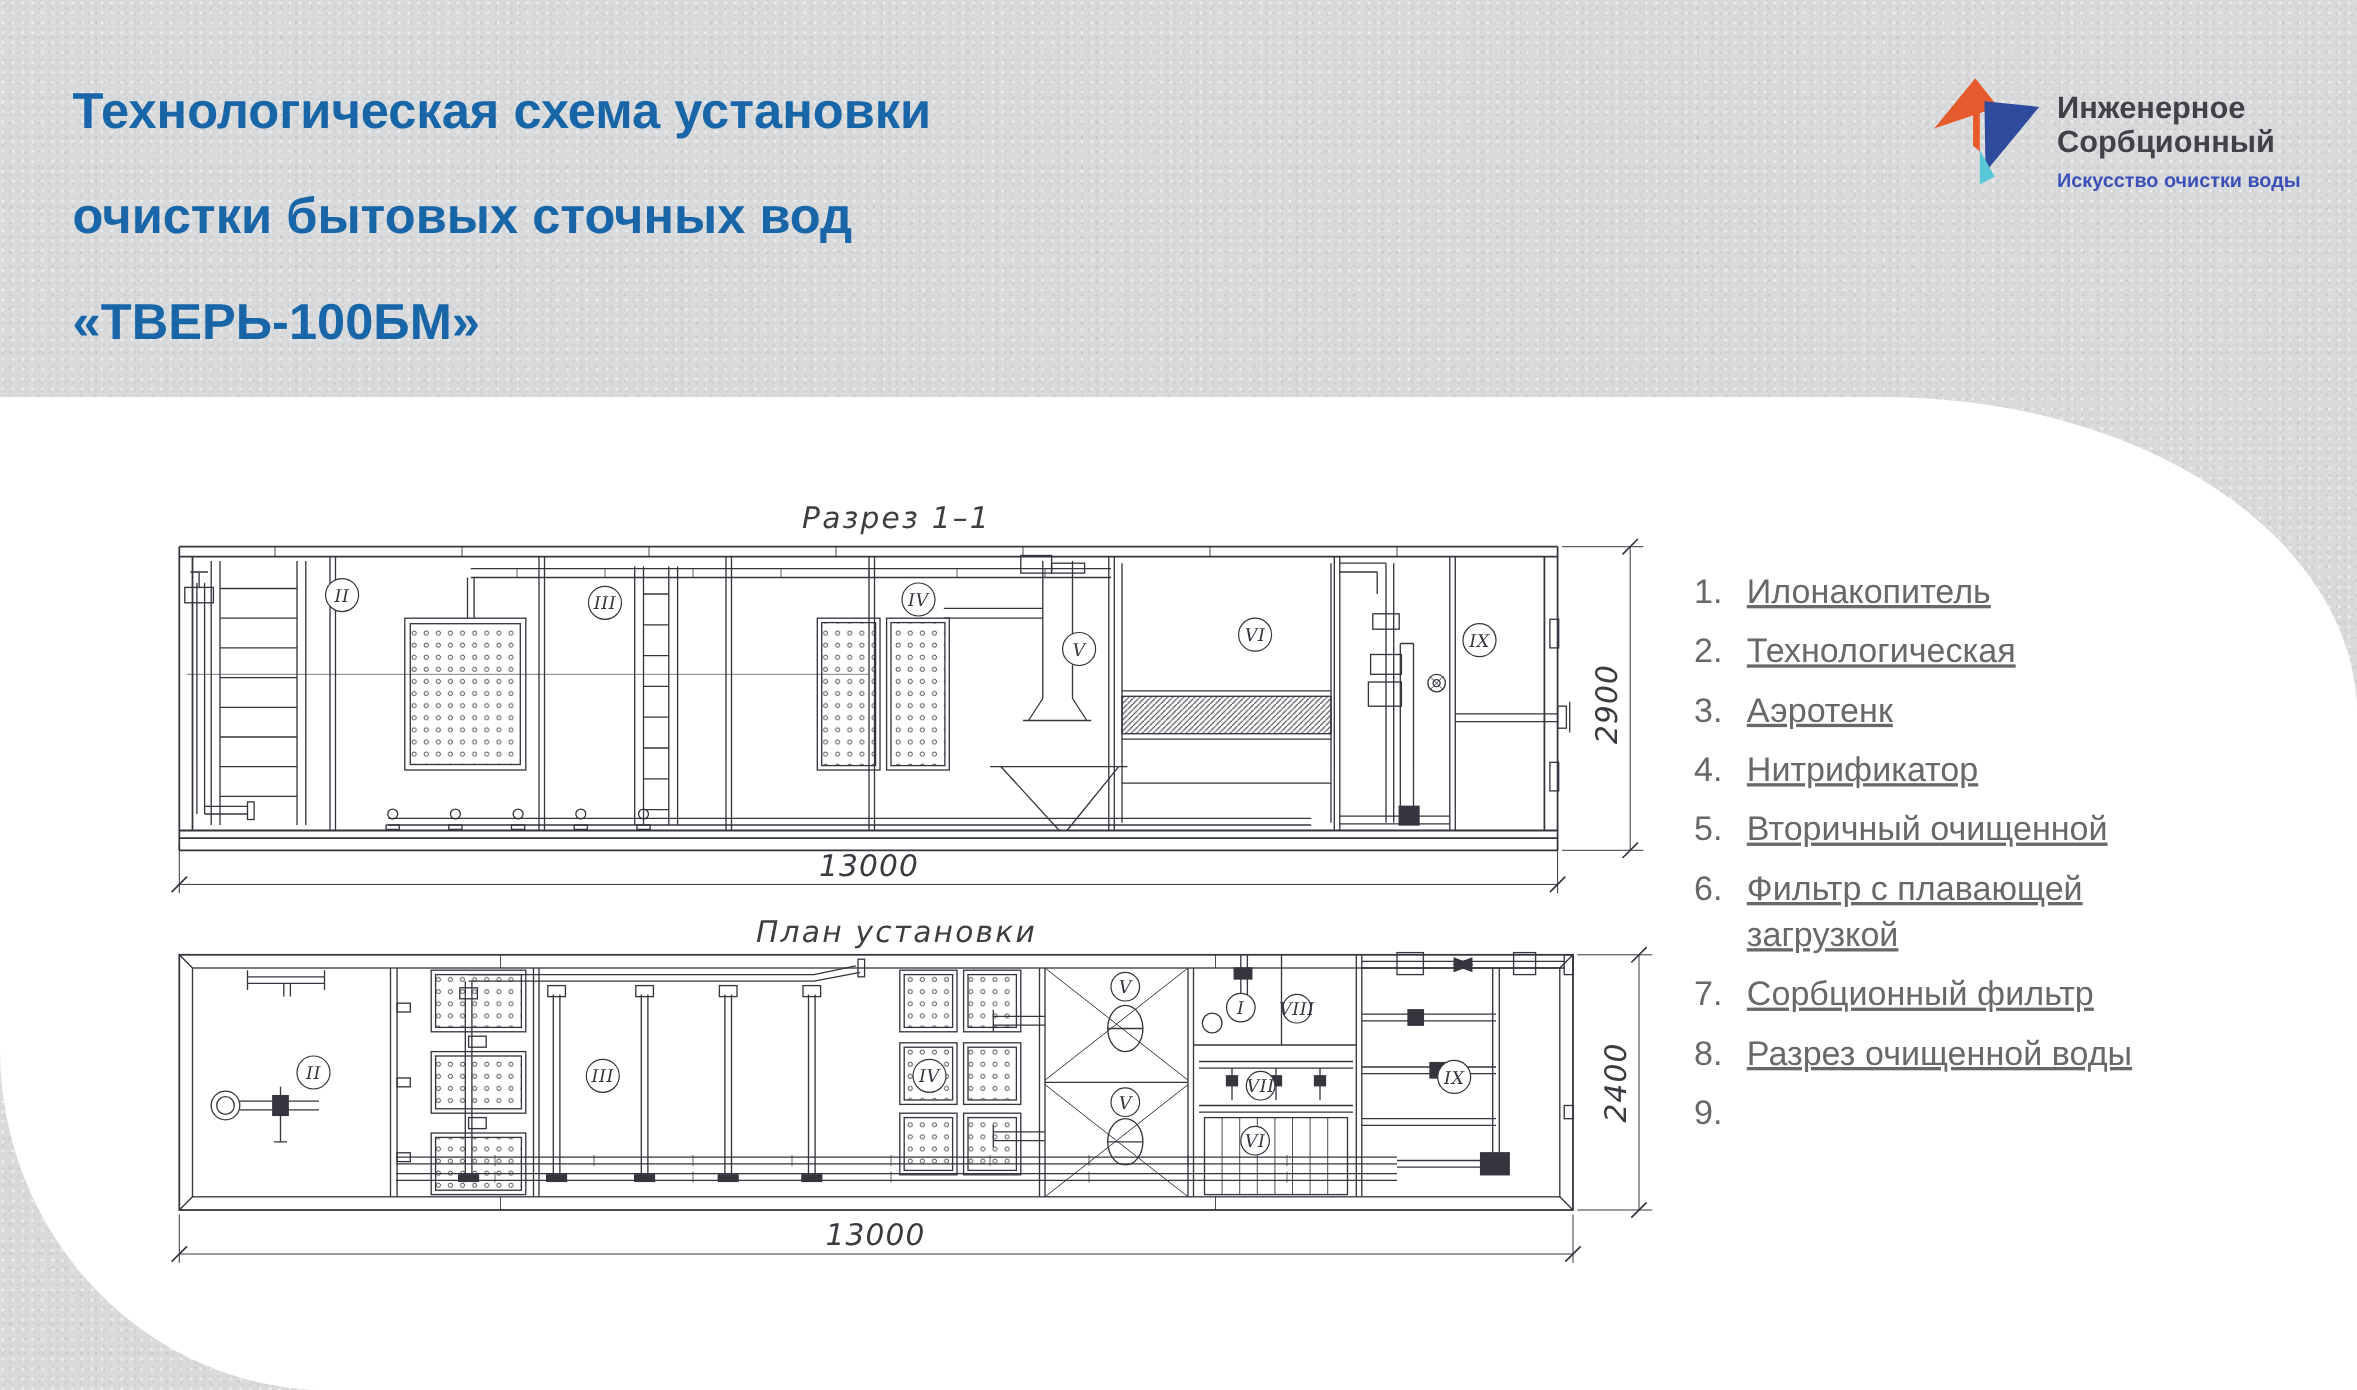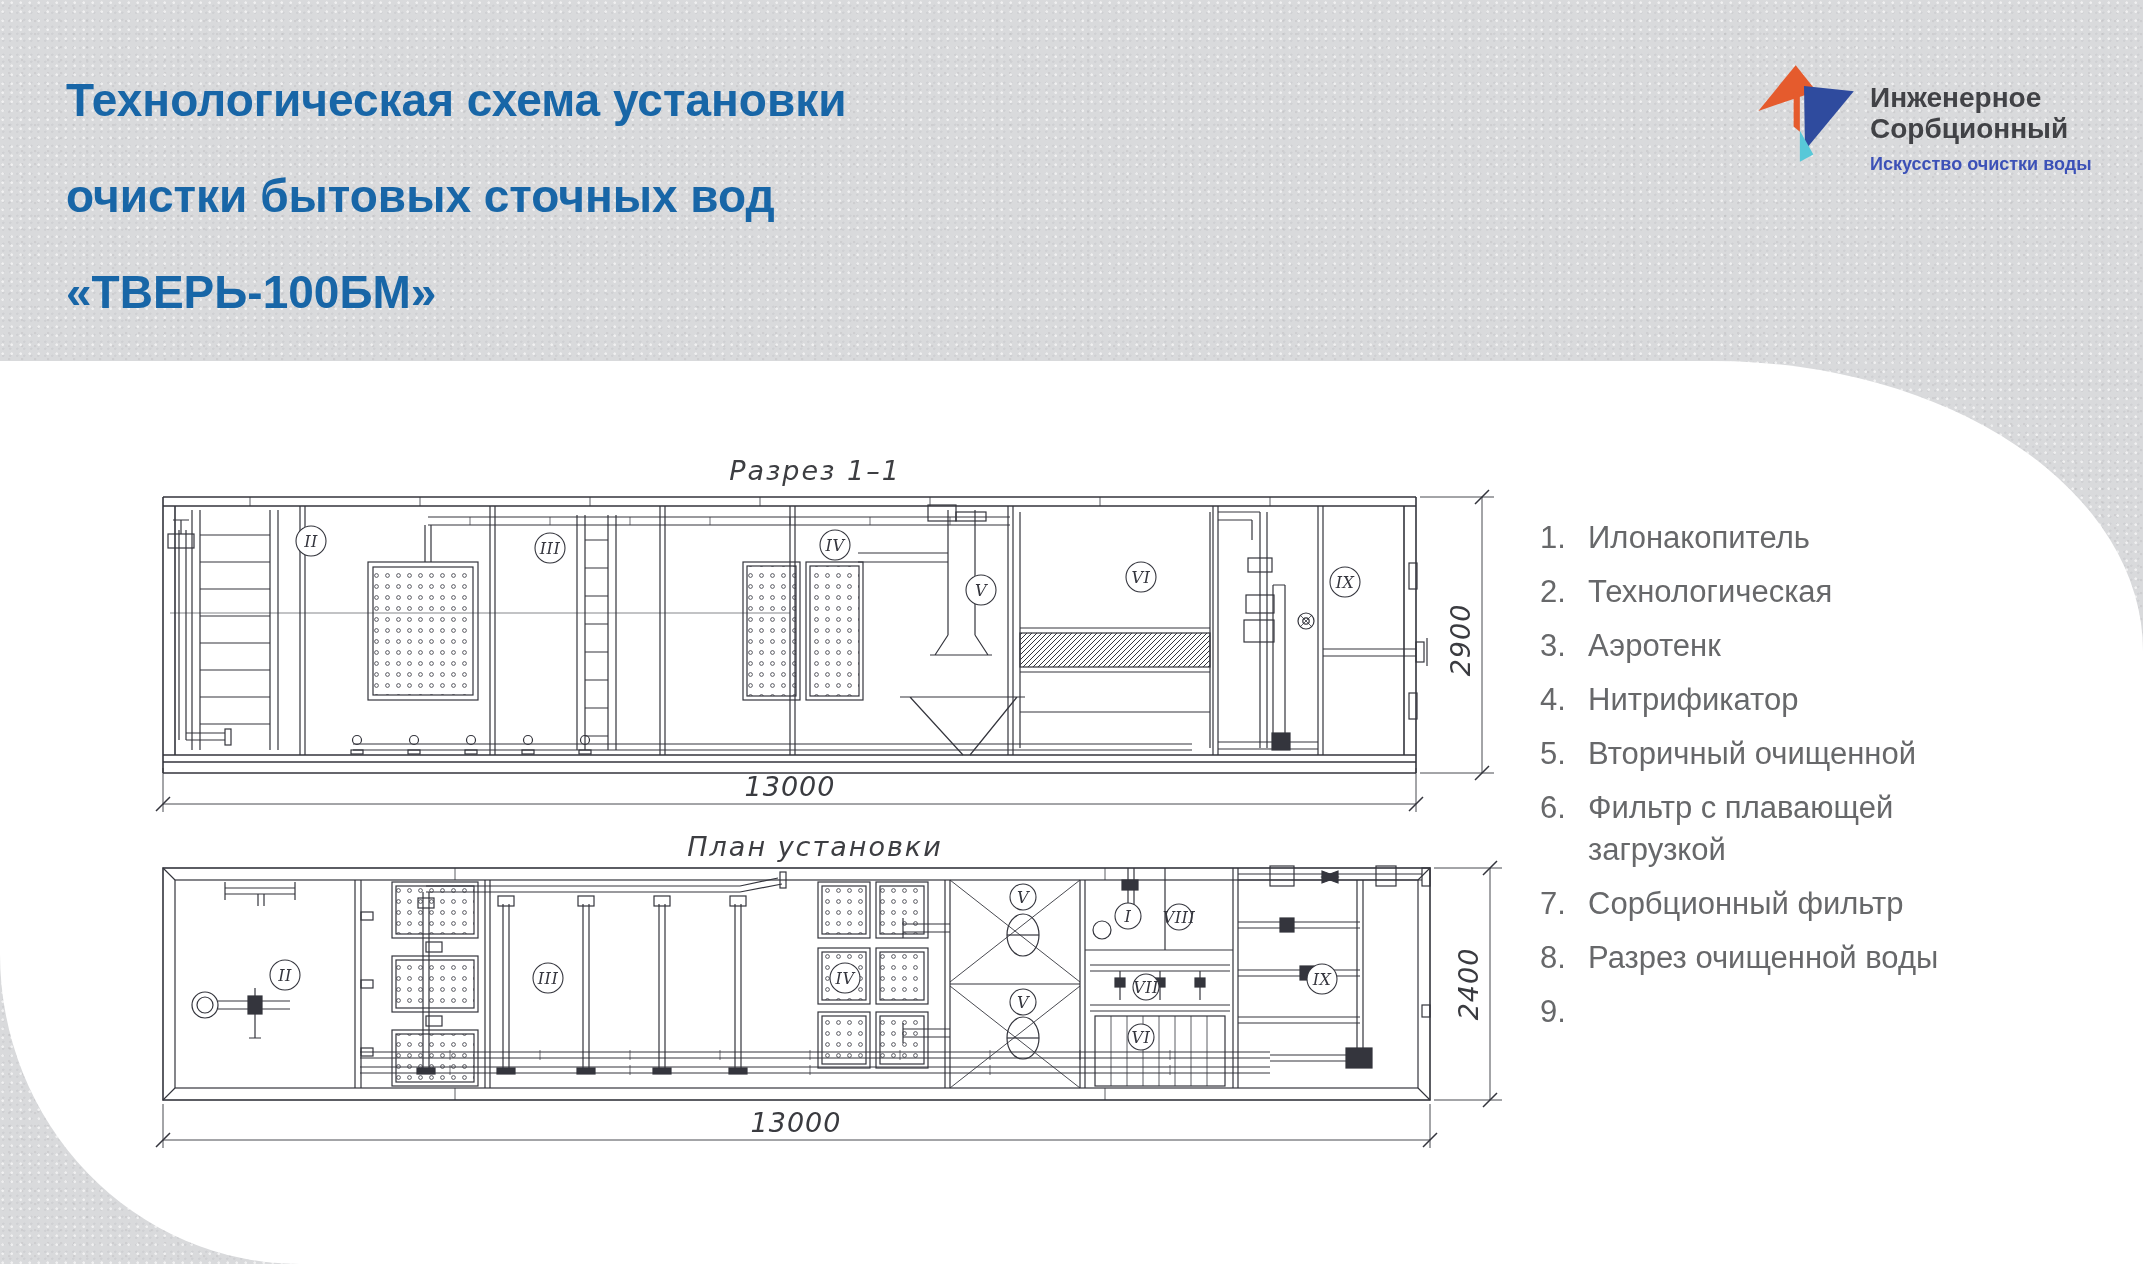--- a/index.html
+++ b/index.html
@@ -16,29 +16,29 @@
   .panel{
     position:absolute;left:0;top:361px;width:2143px;height:903px;
     background:#ffffff;
     border-top-right-radius:430px 290px;
     border-bottom-left-radius:300px 310px;
   }
   .title-block{
     position:absolute;left:66px;top:52px;width:1400px;
     color:#1866a7;font-weight:700;font-size:46px;line-height:96px;letter-spacing:0;
   }
-  .logo{position:absolute;left:1752px;top:52px;display:flex;align-items:center;}
+  .logo{position:absolute;left:1752px;top:52px;display:flex;align-items:flex-end;}
   .logo-mark{width:104px;height:110px;flex:none;}
   .logo-text{margin-left:14px;padding-top:30px;}
   .logo-line{font-size:28px;line-height:31px;font-weight:700;color:#414246;}
   .logo-tagline{margin-top:10px;font-size:18px;font-weight:700;color:#3c51b7;}
   .legend{position:absolute;left:1540px;top:517px;width:436px;}
   .legend-item{display:flex;margin-bottom:12px;font-size:31px;line-height:42px;color:#67686a;}
   .legend-num{width:48px;flex:none;}
-  .legend-txt{flex:1;}
+  .legend-txt{flex:1;text-decoration:underline;}
   svg.drawing{position:absolute;}
   #xs{left:130px;top:450px;}
   #plan{left:130px;top:820px;}
   .gost{font-family:"DejaVu Sans",sans-serif;font-style:italic;font-size:27px;fill:#3a3b40;letter-spacing:1px;}
   .cap{font-family:"DejaVu Sans",sans-serif;font-style:italic;font-size:27px;fill:#3d3e42;letter-spacing:2px;}
   .rn{font-family:"DejaVu Serif",serif;font-style:italic;font-size:16px;fill:#34353d;letter-spacing:.5px;}
 </style>
 </head>
 <body>
 

